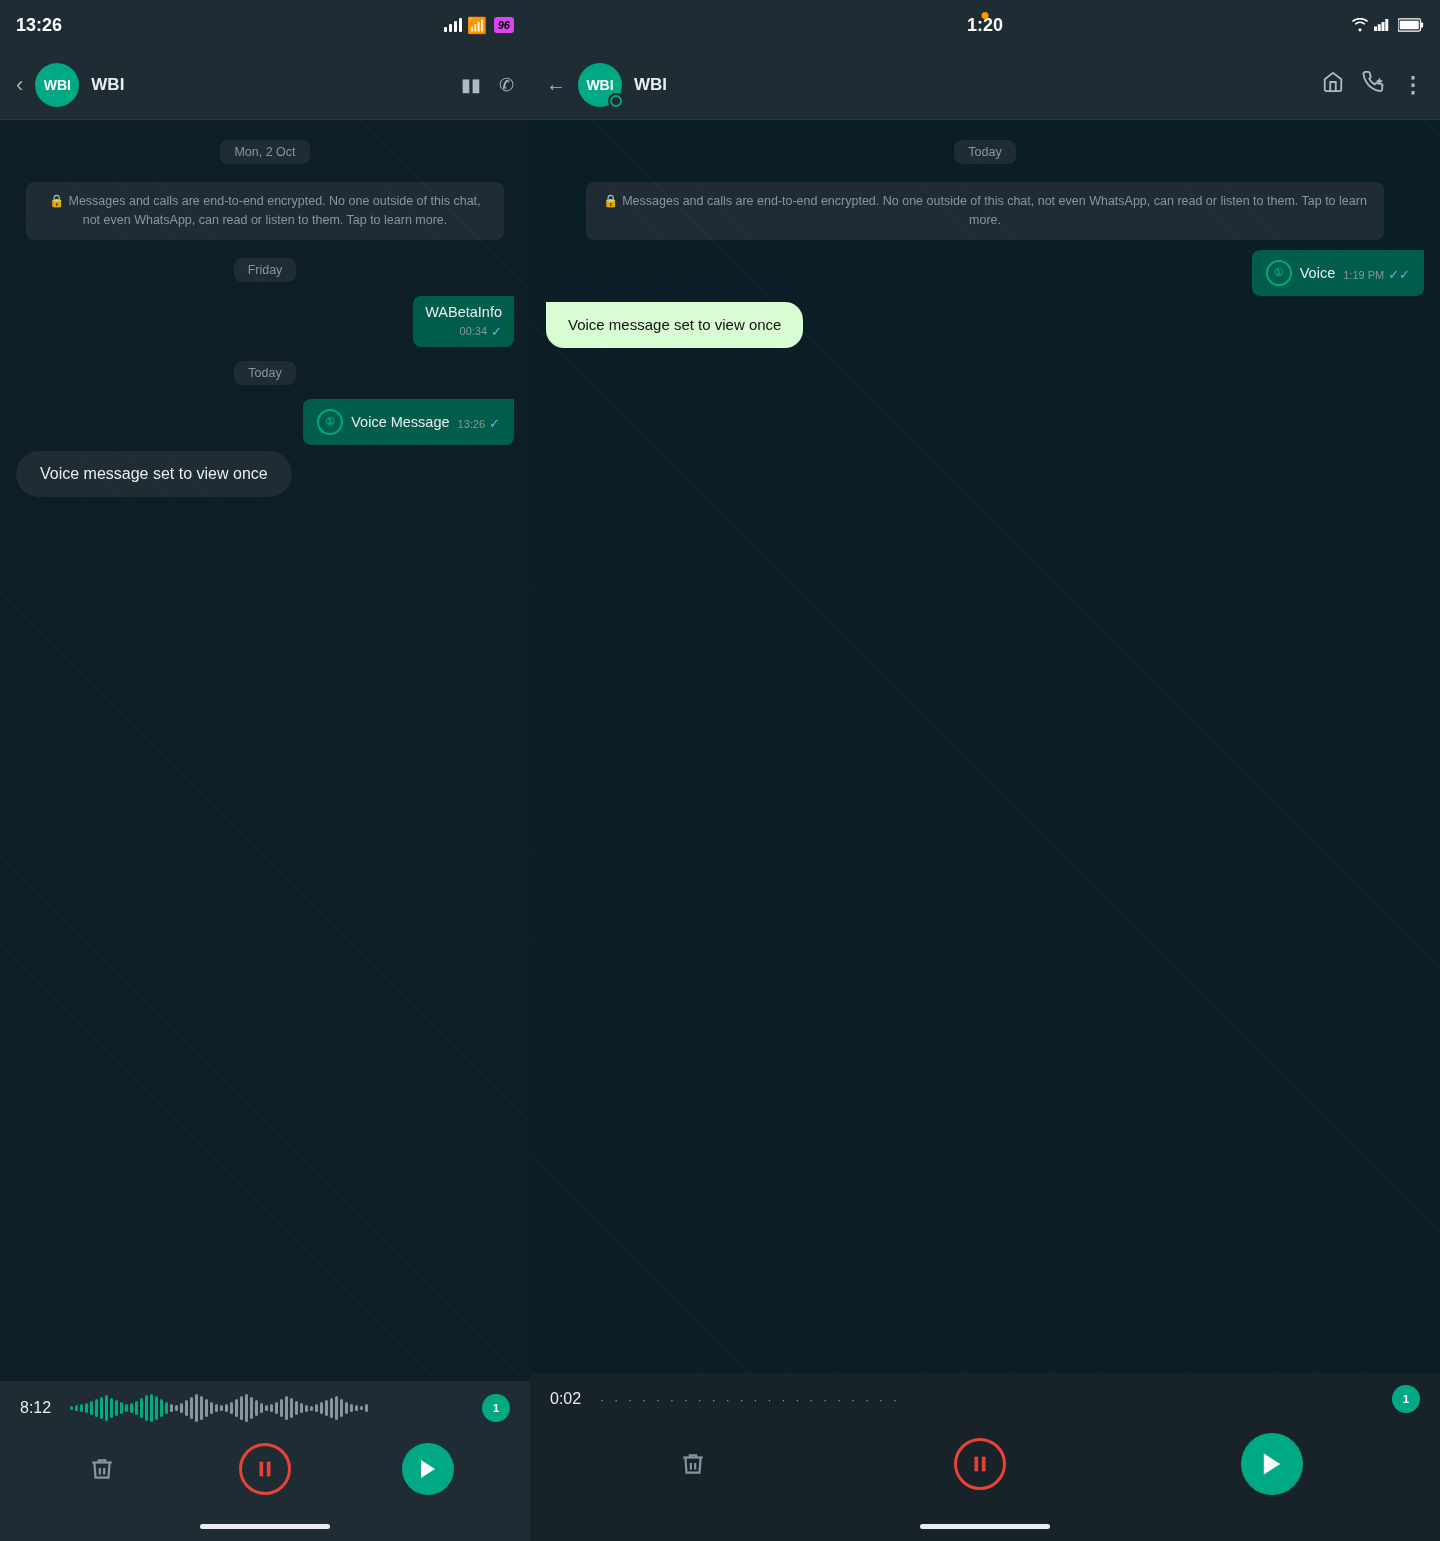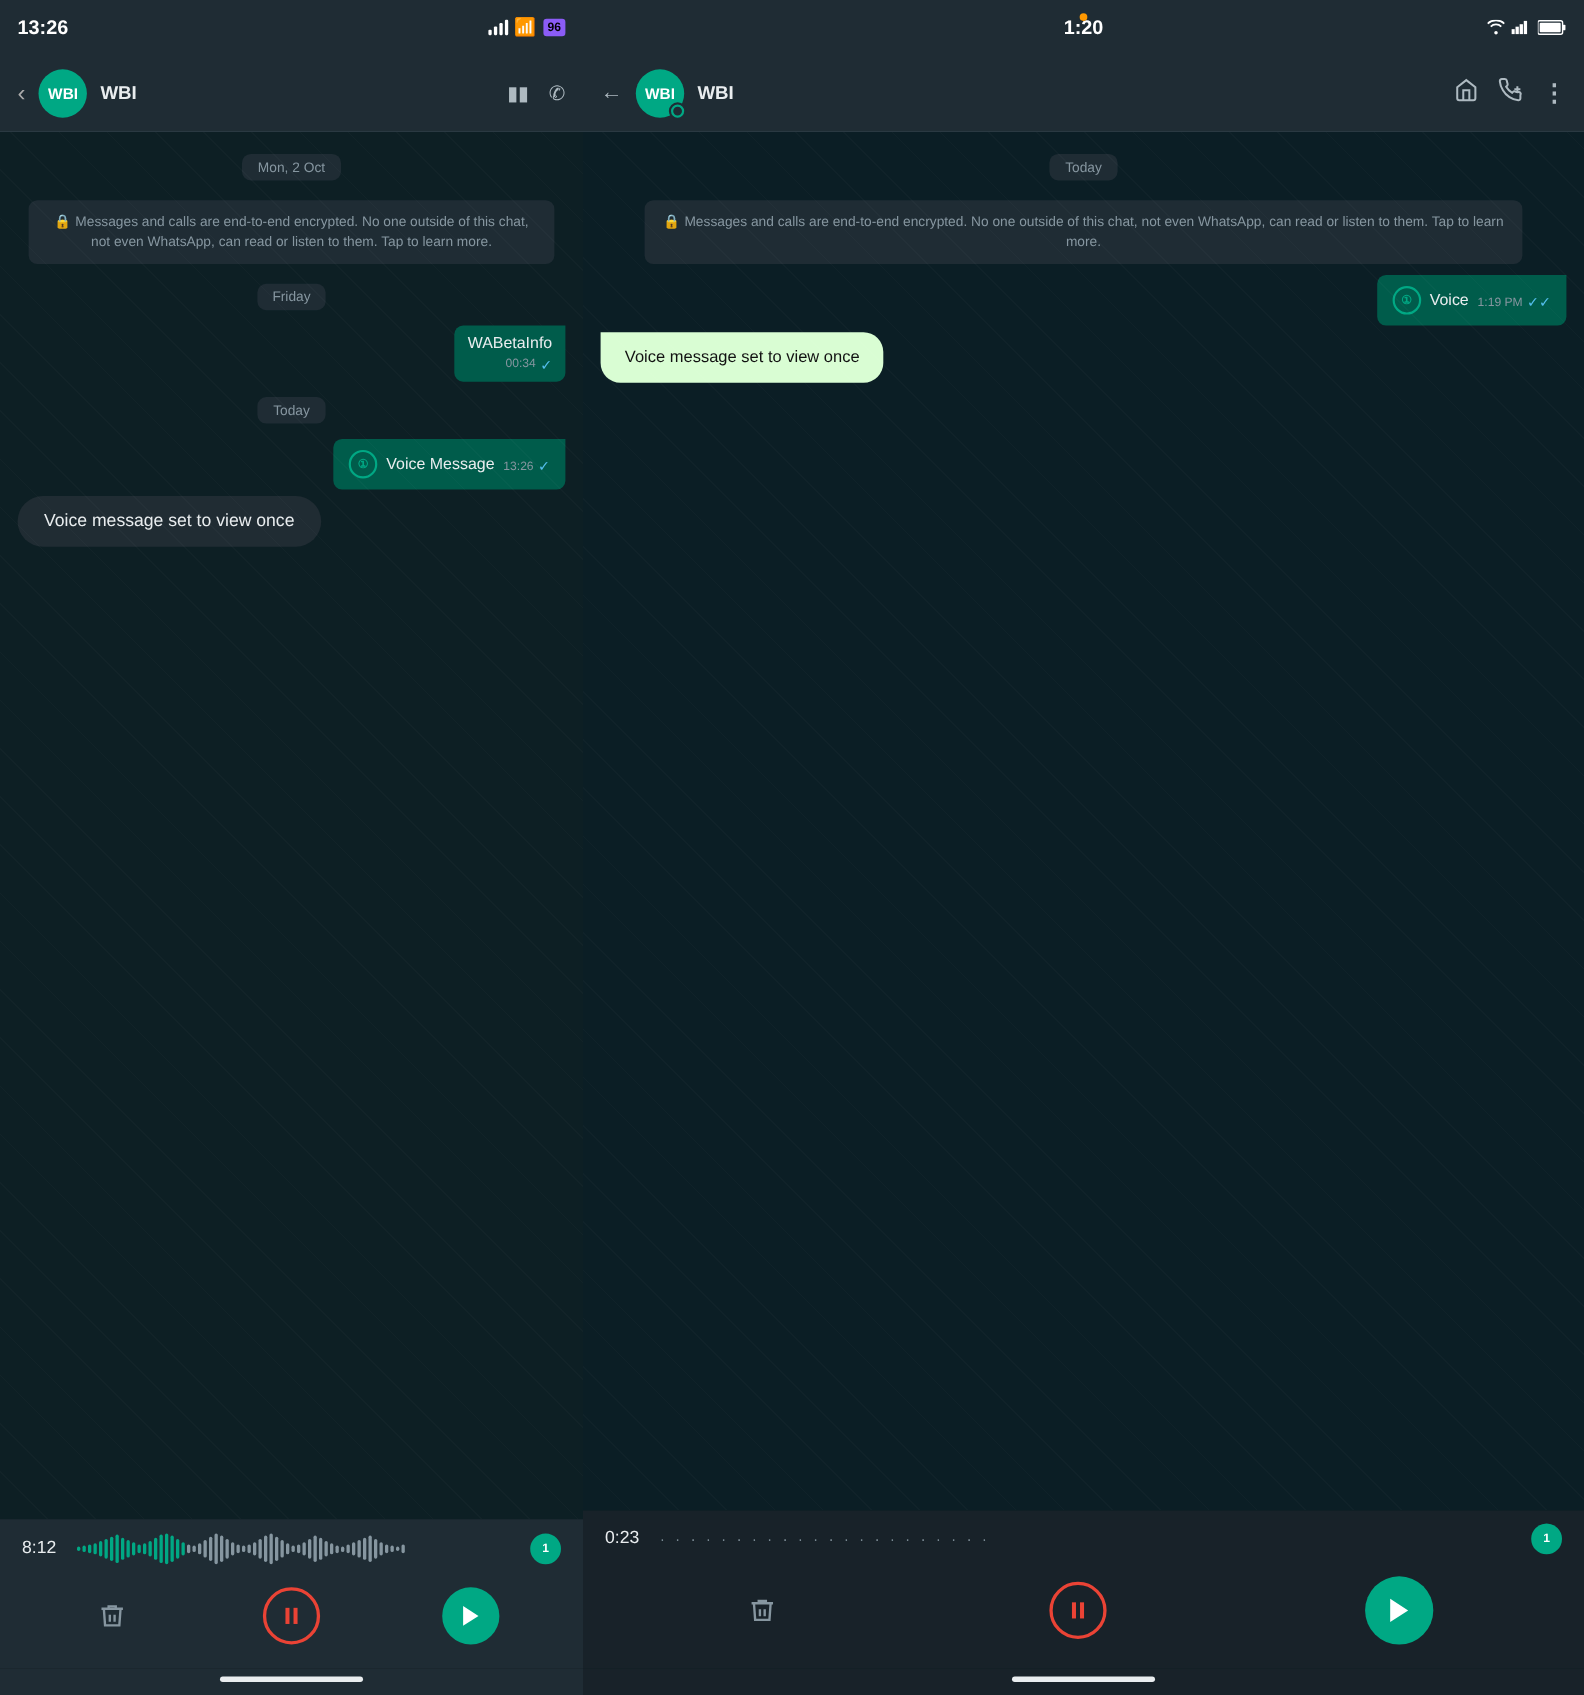--- a/index.html
+++ b/index.html
@@ -423,26 +423,27 @@
       width: 3px;
       border-radius: 1px;
     }
 
     .wifi-icon {
       color: #fff;
       font-size: 16px;
     }
 
     .battery-icon {
-      background: #8b5cf6;
+      background: #d946ef;
       color: #000;
       font-size: 11px;
       font-weight: 700;
       padding: 2px 4px;
       border-radius: 3px;
+      font-style: italic;
     }
 
     .dot-orange {
       width: 7px;
       height: 7px;
       border-radius: 50%;
       background: #ff9800;
     }
   </style>
 </head>
@@ -703,21 +704,21 @@
     <div class="msg-row incoming">
       <div style="background:#d9fdd3; border-radius:0 18px 18px 18px; padding:14px 22px; max-width:75%;">
         <span style="color:#111; font-size:15px;">Voice message set to view once</span>
       </div>
     </div>
 
   </div>
 
   <div class="voice-player right-voice-player">
     <div class="voice-player-top">
-      <span class="player-time">0:23</span>
+      <span class="player-time">0:02</span>
       <div class="dots-waveform">
         · · · · · · · · · · · · · · · · · · · · · ·
       </div>
       <div class="player-avatar">1</div>
     </div>
     <div class="voice-controls">
       <div class="ctrl-btn delete">
         <svg width="26" height="26" viewBox="0 0 24 24" fill="none" stroke="#8696a0" stroke-width="2">
           <polyline points="3 6 5 6 21 6"></polyline>
           <path d="M19 6l-1 14H6L5 6"></path>

